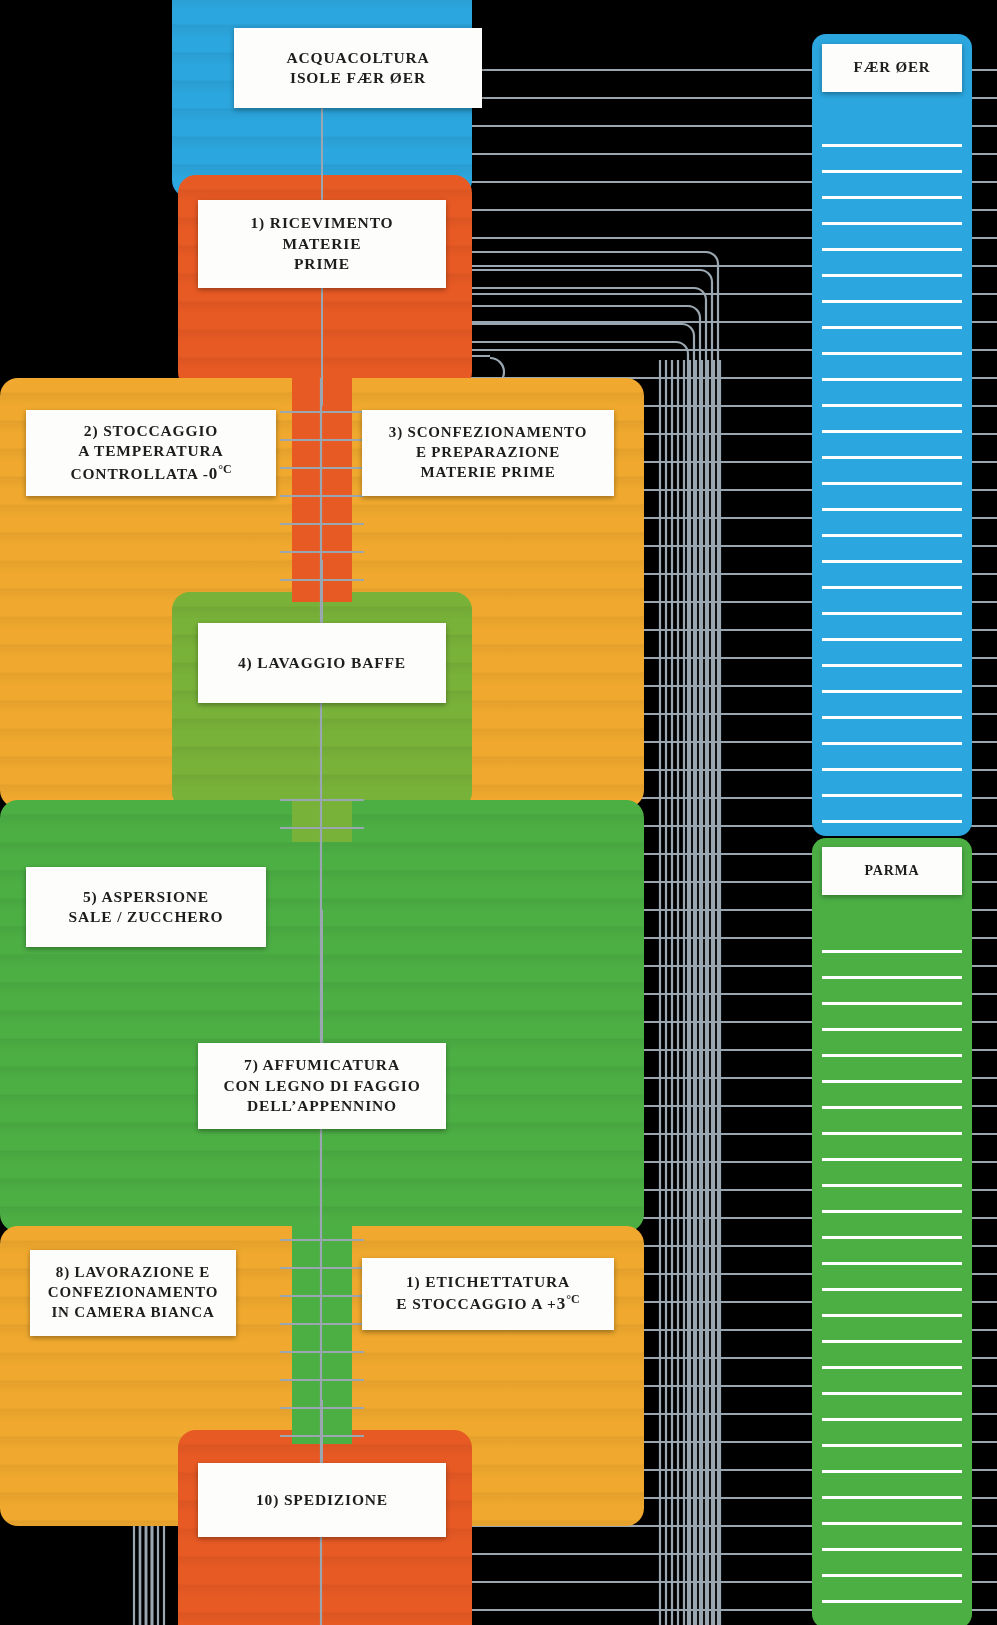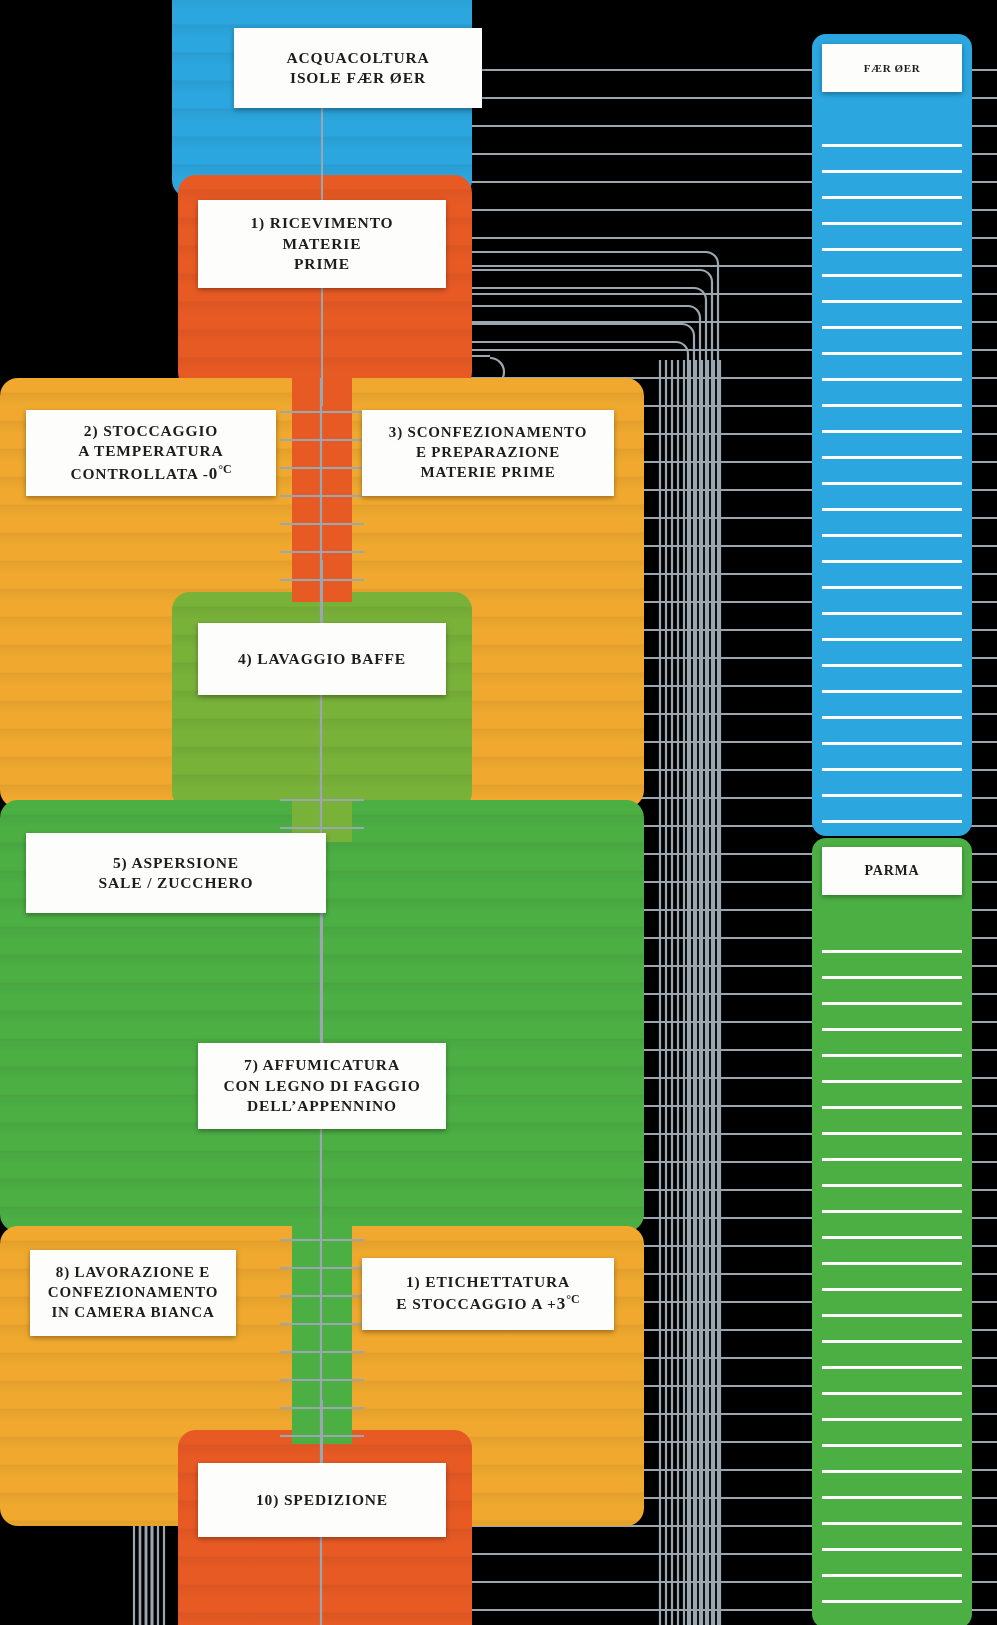--- a/index.html
+++ b/index.html
@@ -299,27 +299,27 @@
   </div>
 
   <div class="label small" style="left:362px; top:410px; width:252px; height:86px;">
     <div>
       <span class="ln">3) SCONFEZIONAMENTO</span>
       <span class="ln">E PREPARAZIONE</span>
       <span class="ln">MATERIE PRIME</span>
     </div>
   </div>
 
-  <div class="label" style="left:198px; top:623px; width:248px; height:72px;">
+  <div class="label" style="left:198px; top:623px; width:248px; height:80px;">
     <div>
       <span class="ln">4) LAVAGGIO BAFFE</span>
     </div>
   </div>
 
-  <div class="label" style="left:26px; top:833px; width:300px; height:80px;">
+  <div class="label" style="left:26px; top:867px; width:240px; height:80px;">
     <div>
       <span class="ln">5) ASPERSIONE</span>
       <span class="ln">SALE / ZUCCHERO</span>
     </div>
   </div>
 
 
   <div class="label" style="left:198px; top:1043px; width:248px; height:86px;">
     <div>
       <span class="ln">7) AFFUMICATURA</span>
@@ -345,21 +345,21 @@
 
   <div class="label" style="left:198px; top:1463px; width:248px; height:74px;">
     <div>
       <span class="ln">10) SPEDIZIONE</span>
     </div>
   </div>
 
   <div class="rightcol" style="left:812px; top:34px; width:160px; height:802px; background:#2BA6DE;">
     <div class="stripes" style="top:110px; bottom:8px;"></div>
   </div>
-  <div class="label" style="left:822px; top:44px; width:140px; height:48px; font-size:11px;">
+  <div class="label" style="left:822px; top:44px; width:140px; height:48px; font-size:15px;">
     <span class="ln">FÆR ØER</span>
   </div>
 
   <div class="rightcol" style="left:812px; top:838px; width:160px; height:790px; background:#4CAF44;">
     <div class="stripes" style="top:112px; bottom:0px;"></div>
   </div>
   <div class="label" style="left:822px; top:847px; width:140px; height:48px; font-size:14px;">
     <span class="ln">PARMA</span>
   </div>
 

